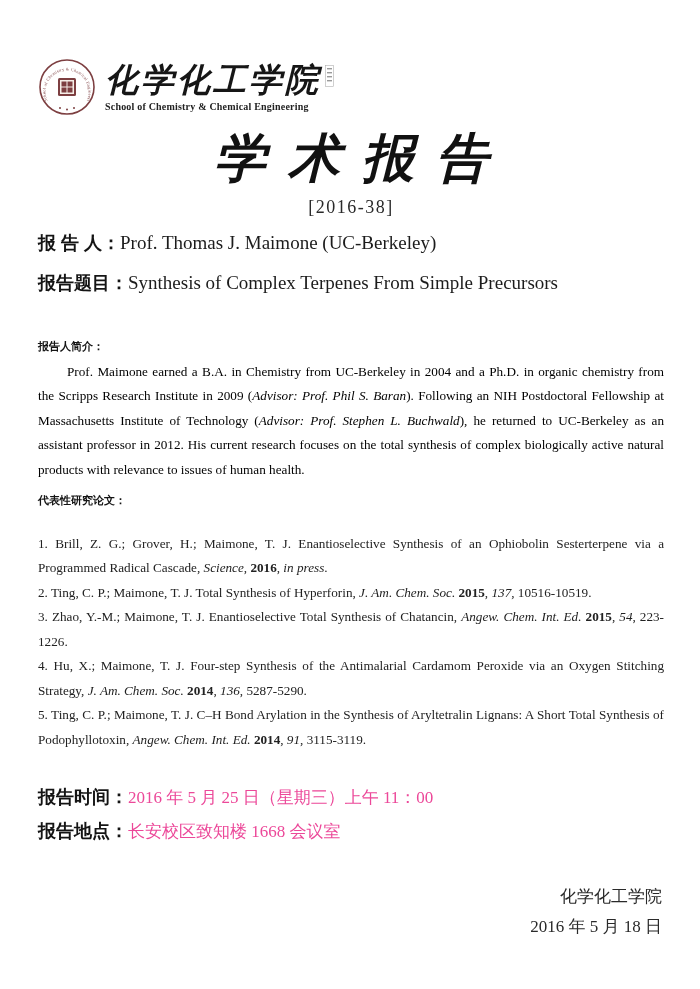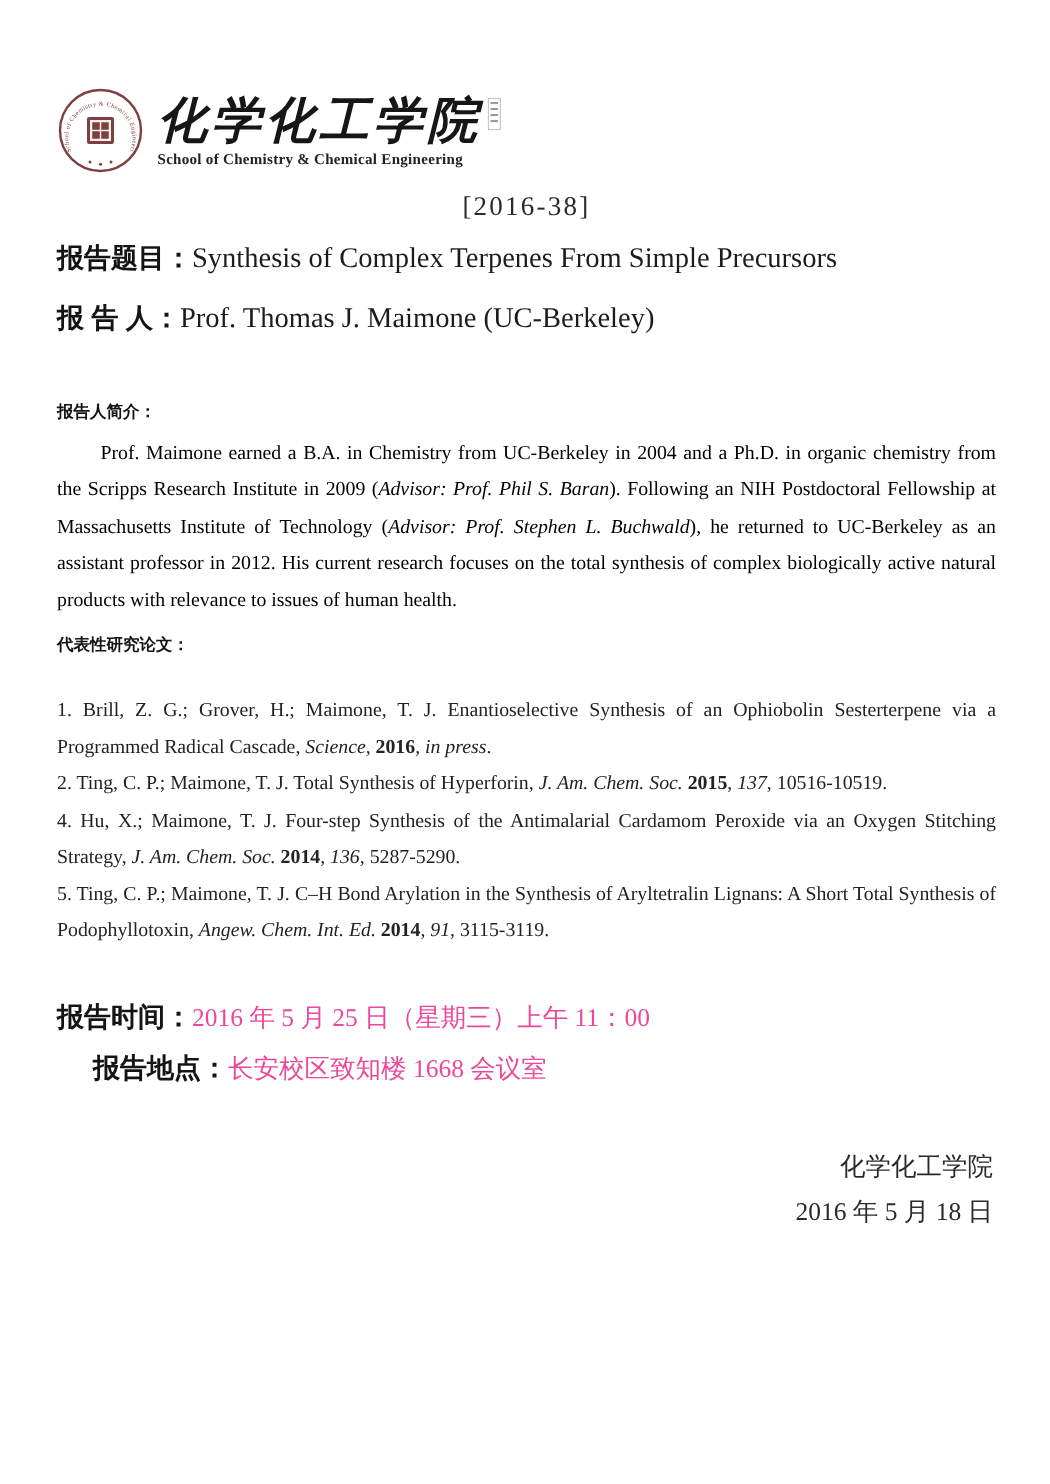--- a/index.html
+++ b/index.html
@@ -53,21 +53,21 @@
     margin:7px 0 0;font-size:13.2px;line-height:24.5px;
     text-align:justify;text-indent:29px;color:#000000;
   }
   .pubs-heading{margin-top:11px;}
   .pubs{margin-top:24px;}
   .pub{margin:0;font-size:13.2px;line-height:24.5px;text-align:justify;color:#222;}
   .seg-i{font-style:italic;}
   .seg-b{font-weight:700;}
   
   .sched{margin-top:33px;font-size:17px;line-height:1.35;}
-  .sched + .sched{margin-top:9px;margin-left:24px;}
+  .sched + .sched{margin-top:9px;}
   .sched .value{font-size:17px;color:#ec4899;}
   
   .footer{margin-top:38px;text-align:right;font-size:17px;line-height:30px;color:#2a2a2a;padding-right:2px;}
 </style>
 </head>
 <body>
 
 <div class="page">
 
   <header class="logo-row">
@@ -97,36 +97,38 @@
           <rect x="2" y="3" width="5" height="1.4" fill="#9a9a9a"></rect>
           <rect x="2" y="7" width="5" height="1.4" fill="#9a9a9a"></rect>
           <rect x="2" y="11" width="5" height="1.4" fill="#9a9a9a"></rect>
           <rect x="2" y="15" width="5" height="1.4" fill="#9a9a9a"></rect>
         </svg>
       </div>
       <div class="logo-en">School of Chemistry &amp; Chemical Engineering</div>
     </div>
   </header>
 
+  <h1 class="doc-title">学术报告</h1>
   <div class="doc-number">[2016-38]</div>
 
   <div class="field">
-    <span class="cn-label">报告题目：</span><span class="value">Synthesis of Complex Terpenes From Simple Precursors</span>
+    <span class="cn-label">报 告 人：</span><span class="value">Prof. Thomas J. Maimone (UC-Berkeley)</span>
   </div>
   <div class="field">
-    <span class="cn-label">报 告 人：</span><span class="value">Prof. Thomas J. Maimone (UC-Berkeley)</span>
+    <span class="cn-label">报告题目：</span><span class="value">Synthesis of Complex Terpenes From Simple Precursors</span>
   </div>
 
   <h2 class="section-heading bio-heading">报告人简介：</h2>
   <p class="bio-p"><span>Prof. Maimone earned a B.A. in Chemistry from UC-Berkeley in 2004 and a Ph.D. in organic chemistry from the Scripps Research Institute in 2009 (</span><span class="seg-i">Advisor: Prof. Phil S. Baran</span><span>). Following an NIH Postdoctoral Fellowship at Massachusetts Institute of Technology (</span><span class="seg-i">Advisor: Prof. Stephen L. Buchwald</span><span>), he returned to UC-Berkeley as an assistant professor in 2012. His current research focuses on the total synthesis of complex biologically active natural products with relevance to issues of human health.</span></p>
 
   <h2 class="section-heading pubs-heading">代表性研究论文：</h2>
   <div class="pubs">
     <p class="pub"><span>1. Brill, Z. G.; Grover, H.; Maimone, T. J. Enantioselective Synthesis of an Ophiobolin Sesterterpene via a Programmed Radical Cascade, </span><span class="seg-i">Science</span><span>, </span><span class="seg-b">2016</span><span>, </span><span class="seg-i">in press</span><span>.</span></p>
     <p class="pub"><span>2. Ting, C. P.; Maimone, T. J. Total Synthesis of Hyperforin, </span><span class="seg-i">J. Am. Chem. Soc.</span><span> </span><span class="seg-b">2015</span><span>, </span><span class="seg-i">137</span><span>, 10516-10519.</span></p>
+    <p class="pub"><span>3. Zhao, Y.-M.; Maimone, T. J. Enantioselective Total Synthesis of Chatancin, </span><span class="seg-i">Angew. Chem. Int. Ed.</span><span> </span><span class="seg-b">2015</span><span>, </span><span class="seg-i">54</span><span>, 223-1226.</span></p>
     <p class="pub"><span>4. Hu, X.; Maimone, T. J. Four-step Synthesis of the Antimalarial Cardamom Peroxide via an Oxygen Stitching Strategy, </span><span class="seg-i">J. Am. Chem. Soc.</span><span> </span><span class="seg-b">2014</span><span>, </span><span class="seg-i">136</span><span>, 5287-5290.</span></p>
     <p class="pub"><span>5. Ting, C. P.; Maimone, T. J. C–H Bond Arylation in the Synthesis of Aryltetralin Lignans: A Short Total Synthesis of Podophyllotoxin, </span><span class="seg-i">Angew. Chem. Int. Ed.</span><span> </span><span class="seg-b">2014</span><span>, </span><span class="seg-i">91</span><span>, 3115-3119.</span></p>
   </div>
 
   <div class="sched">
     <span class="cn-label">报告时间：</span><span class="value">2016 年 5 月 25 日（星期三）上午 11：00</span>
   </div>
   <div class="sched">
     <span class="cn-label">报告地点：</span><span class="value">长安校区致知楼 1668 会议室</span>
   </div>

